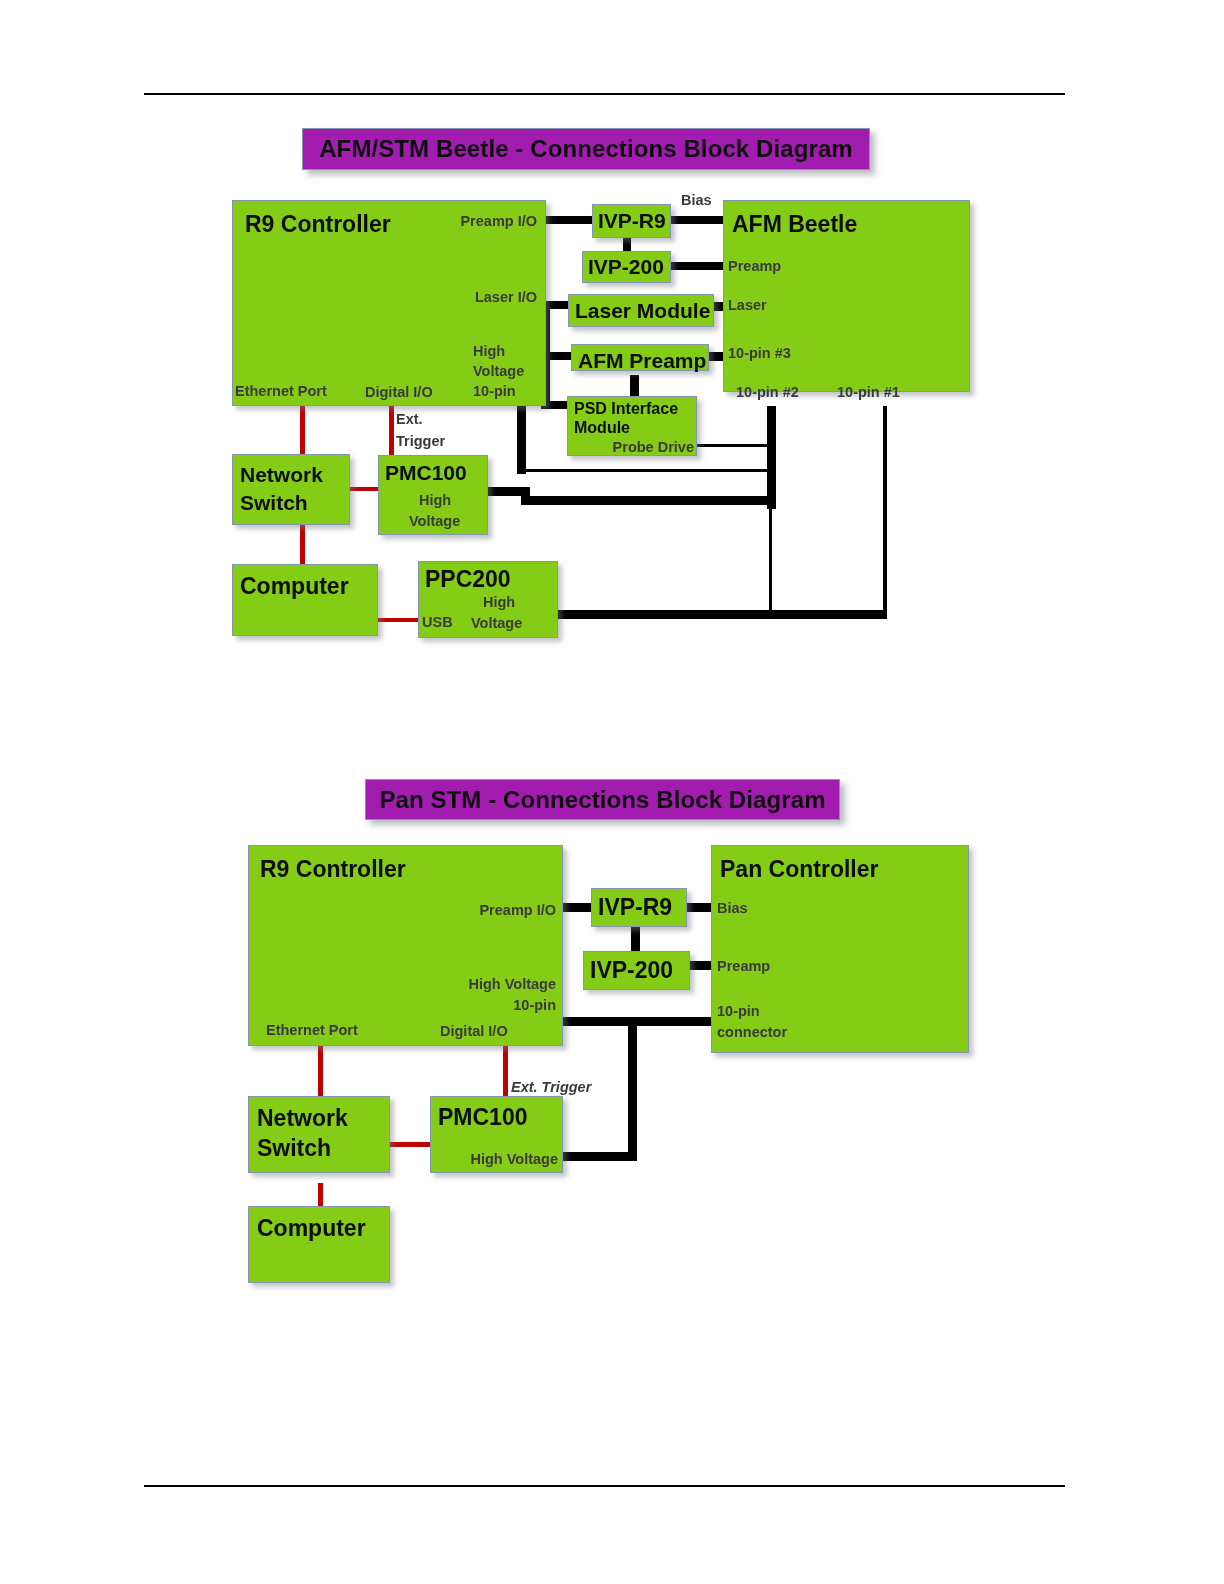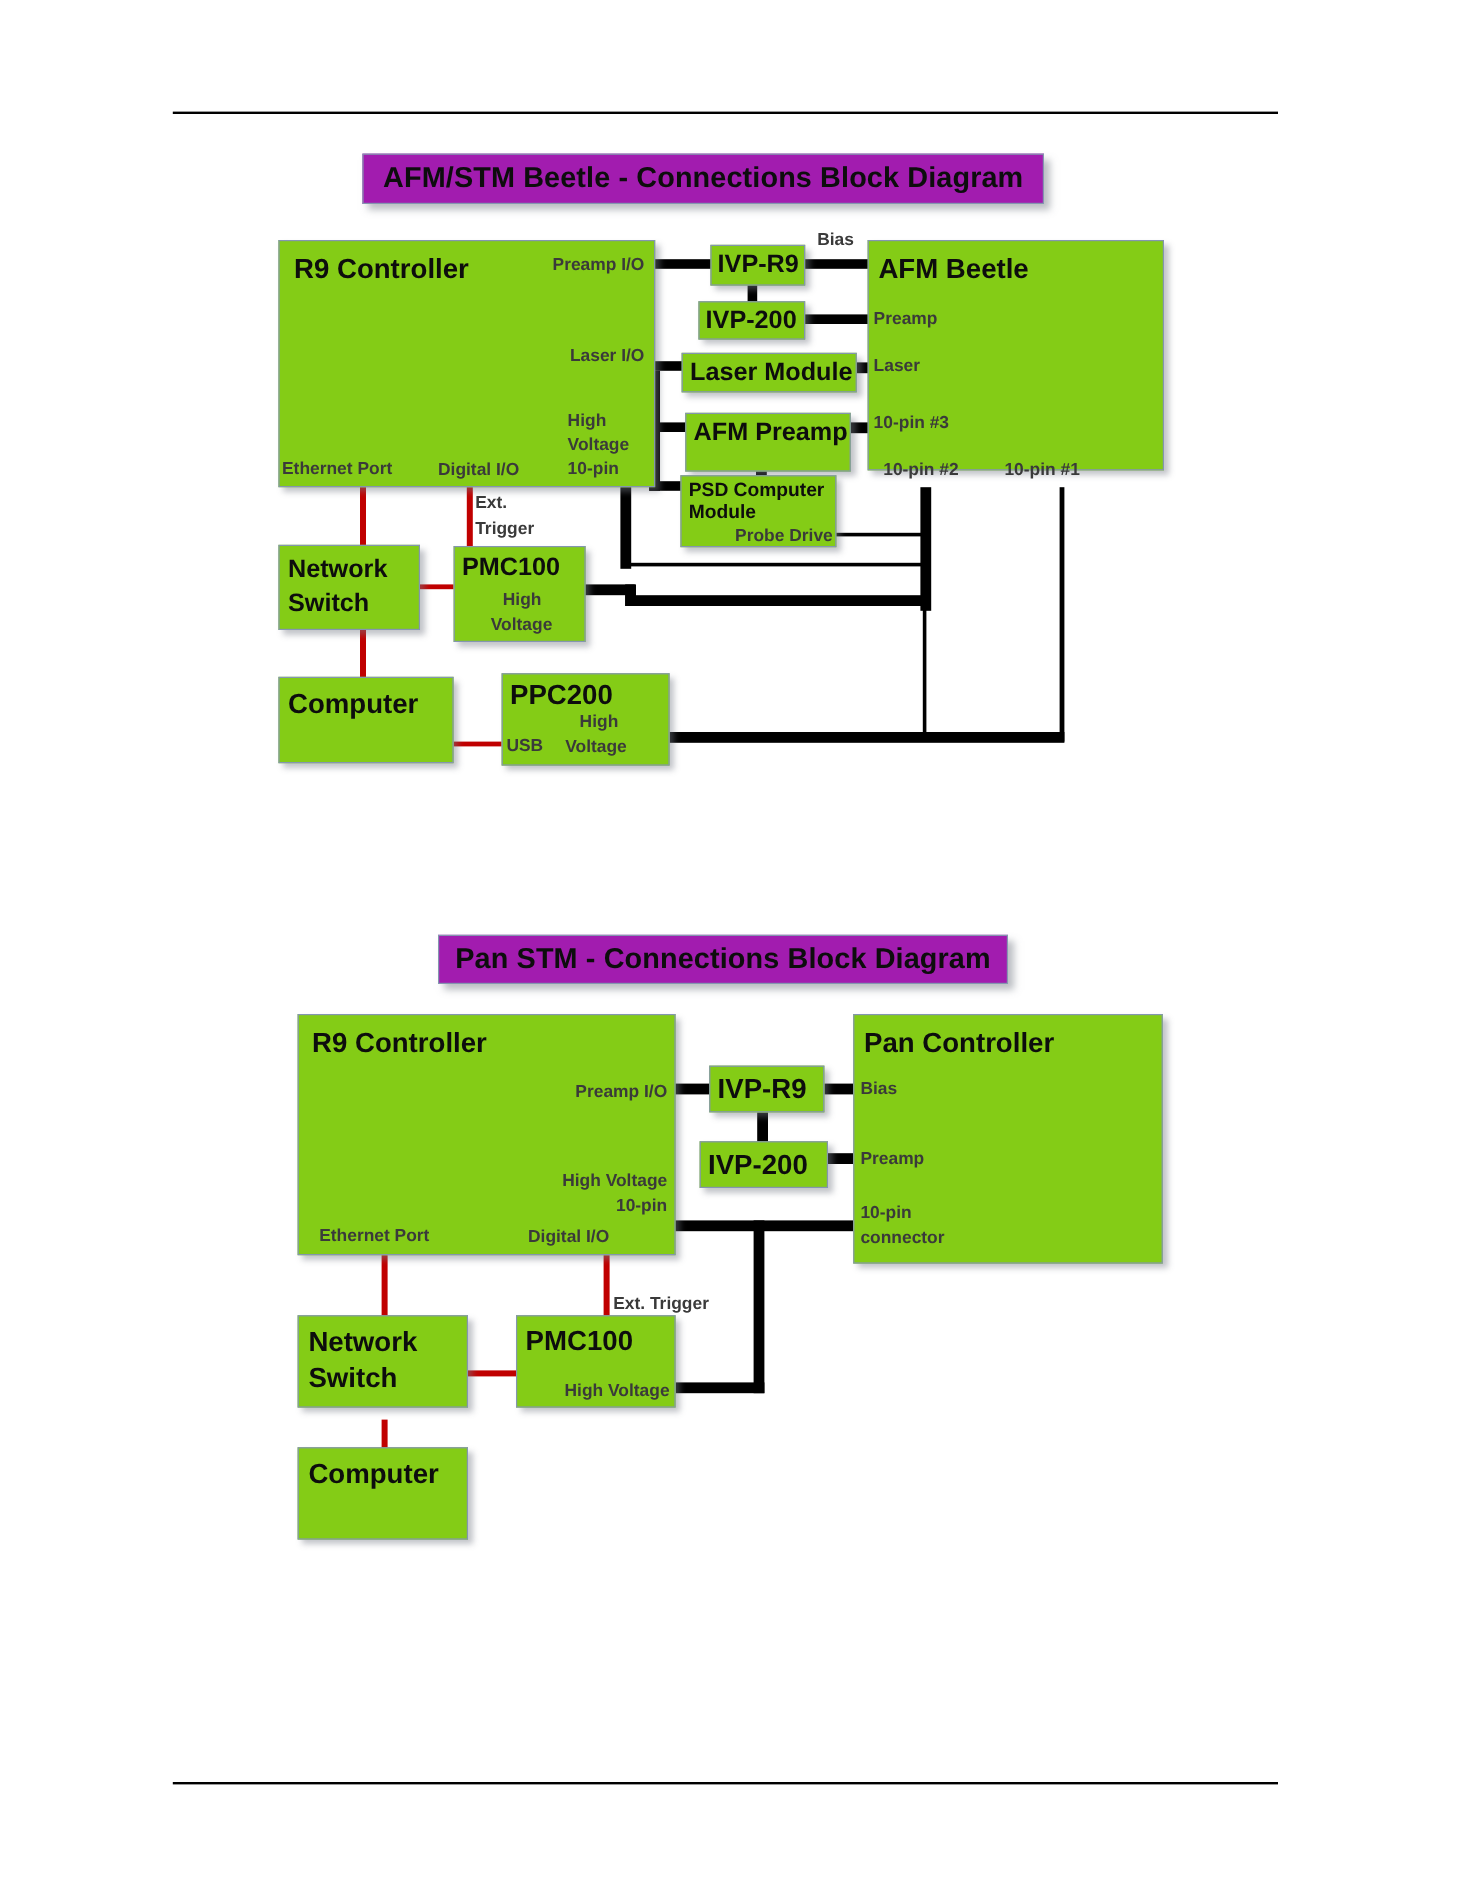--- a/index.html
+++ b/index.html
@@ -122,26 +122,26 @@
   </div>
 
   <div class="box" style="left:582px;top:251px;width:89px;height:32px;">
     <span class="bx-head h-md" style="left:5px;top:3px;">IVP-200</span>
   </div>
 
   <div class="box" style="left:568px;top:294px;width:146px;height:33px;">
     <span class="bx-head h-md" style="left:6px;top:4px;">Laser Module</span>
   </div>
 
-  <div class="box" style="left:571px;top:344px;width:138px;height:49px;">
+  <div class="box" style="left:571px;top:344px;width:138px;height:27px;">
     <span class="bx-head h-md" style="left:6px;top:4px;">AFM Preamp</span>
   </div>
 
   <div class="box" style="left:567px;top:396px;width:130px;height:60px;">
-    <span class="bx-head h-sm" style="left:6px;top:3px;">PSD Computer</span>
+    <span class="bx-head h-sm" style="left:6px;top:3px;">PSD Interface</span>
     <span class="bx-head h-sm" style="left:6px;top:22px;">Module</span>
     <span class="port" style="right:2px;top:42px;">Probe Drive</span>
   </div>
 
   <div class="box" style="left:723px;top:200px;width:247px;height:192px;">
     <span class="bx-head h-lg" style="left:8px;top:10px;">AFM Beetle</span>
     <span class="port" style="left:4px;top:57px;">Preamp</span>
     <span class="port" style="left:4px;top:96px;">Laser</span>
     <span class="port" style="left:4px;top:144px;">10-pin #3</span>
     <span class="port" style="left:12px;top:183px;">10-pin #2</span>
@@ -230,19 +230,19 @@
   <div class="box" style="left:248px;top:1096px;width:142px;height:77px;">
     <span class="bx-head h-lg" style="left:8px;top:8px;">Network</span>
     <span class="bx-head h-lg" style="left:8px;top:38px;">Switch</span>
   </div>
 
   <div class="box" style="left:430px;top:1096px;width:133px;height:77px;">
     <span class="bx-head h-lg" style="left:7px;top:7px;">PMC100</span>
     <span class="port" style="right:4px;top:54px;">High Voltage</span>
   </div>
 
-  <span class="port" style="position:absolute;left:511px;top:1079px;">Ext. Trigger</span>
+  <span class="port" style="position:absolute;left:511px;top:1079px;font-style:italic;">Ext. Trigger</span>
 
   <div class="box" style="left:248px;top:1206px;width:142px;height:77px;">
     <span class="bx-head h-lg" style="left:8px;top:8px;">Computer</span>
   </div>
 
 </div>
 
 </body></html>

